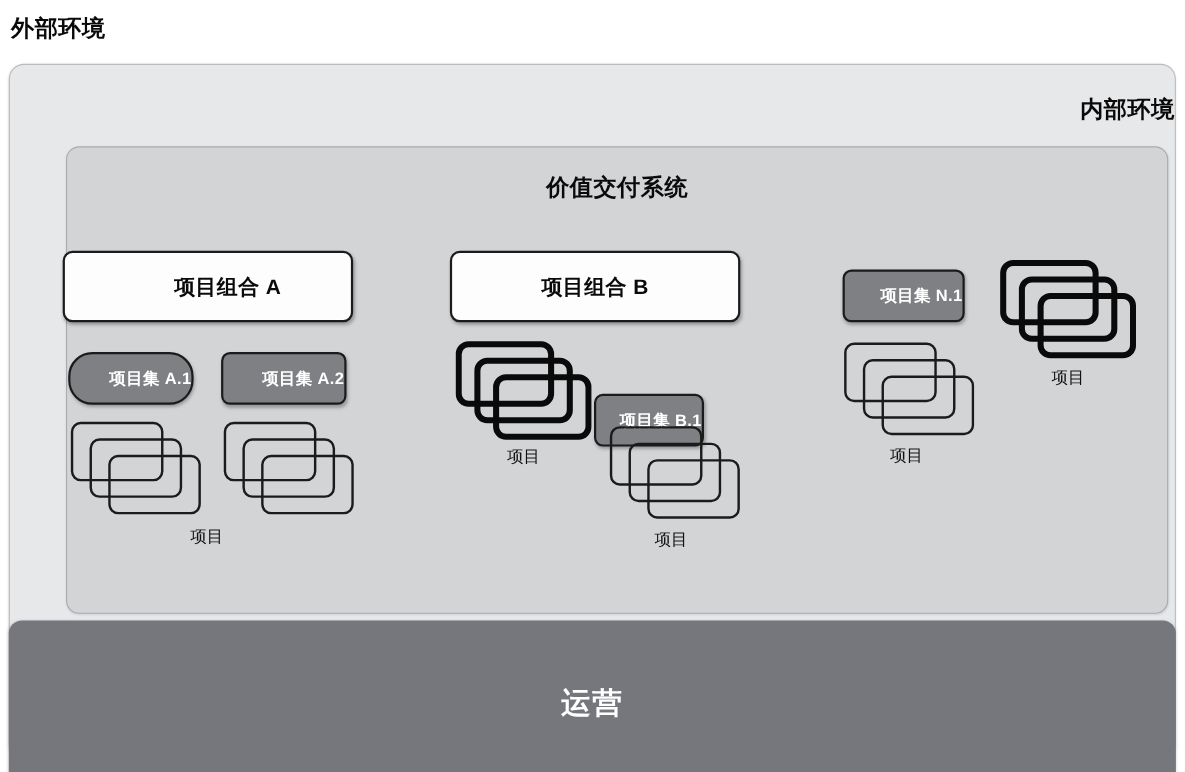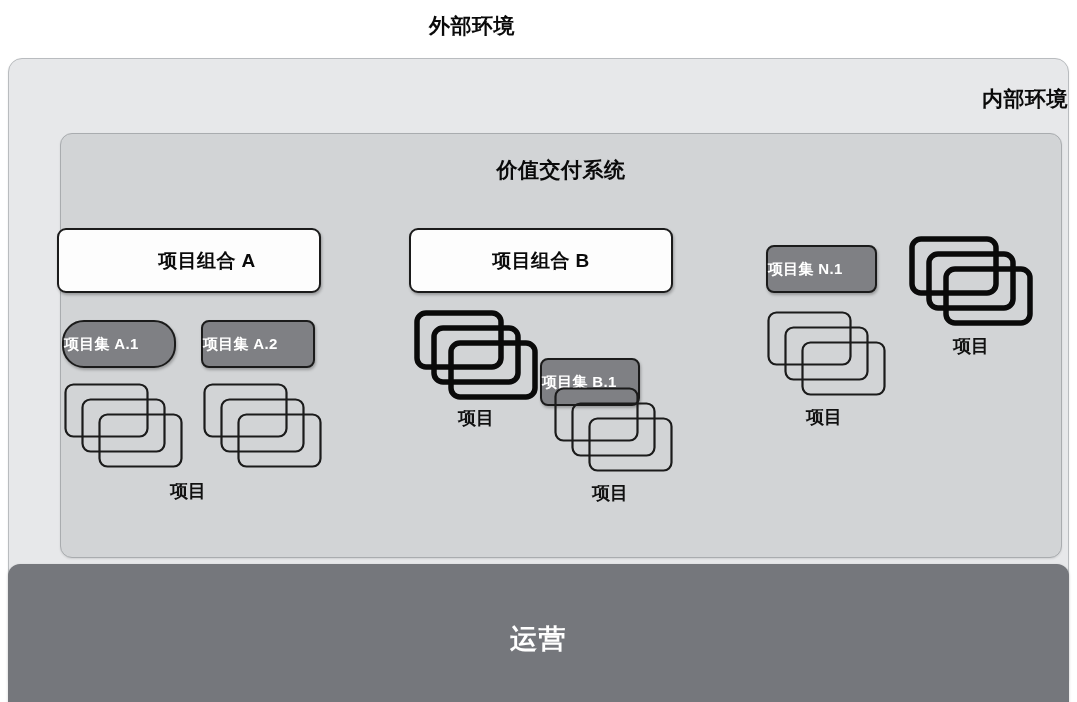--- a/index.html
+++ b/index.html
@@ -15,24 +15,23 @@
     position: relative;
     width: 1077px;
     height: 702px;
     background: #ffffff;
     overflow: hidden;
   }
 
   
   .outer-title {
     position: absolute;
-    left: 0;
+    left: 10px;
     top: 12px;
     width: 944px;
-    text-align: center;
     font-size: 21px;
     font-weight: bold;
     color: #0a0a0a;
     letter-spacing: 0.5px;
   }
 
   
   .internal-env {
     position: absolute;
     left: 8px;
@@ -104,41 +103,41 @@
 
   
   .program {
     position: absolute;
     box-sizing: border-box;
     background: #7f8084;
     border: 2.5px solid #1b1b1b;
     border-radius: 8px;
     display: flex;
     align-items: center;
-    justify-content: flex-start;
+    justify-content: flex-end;
     box-shadow: 1px 2px 3px rgba(0,0,0,0.28);
   }
   .program span {
     font-size: 15px;
     font-weight: bold;
     color: #ffffff;
     letter-spacing: 0.3px;
   }
 
   
   .stack {
     position: absolute;
   }
   .stack svg { display: block; }
 
   .stack-label {
     position: absolute;
     text-align: center;
-    font-size: 18px;
-    font-weight: bold;
+    font-size: 15px;
+    font-weight: normal;
     color: #111111;
     white-space: nowrap;
   }
 
   
   .operations {
     position: absolute;
     left: 8px;
     top: 564px;
     width: 1061px;

